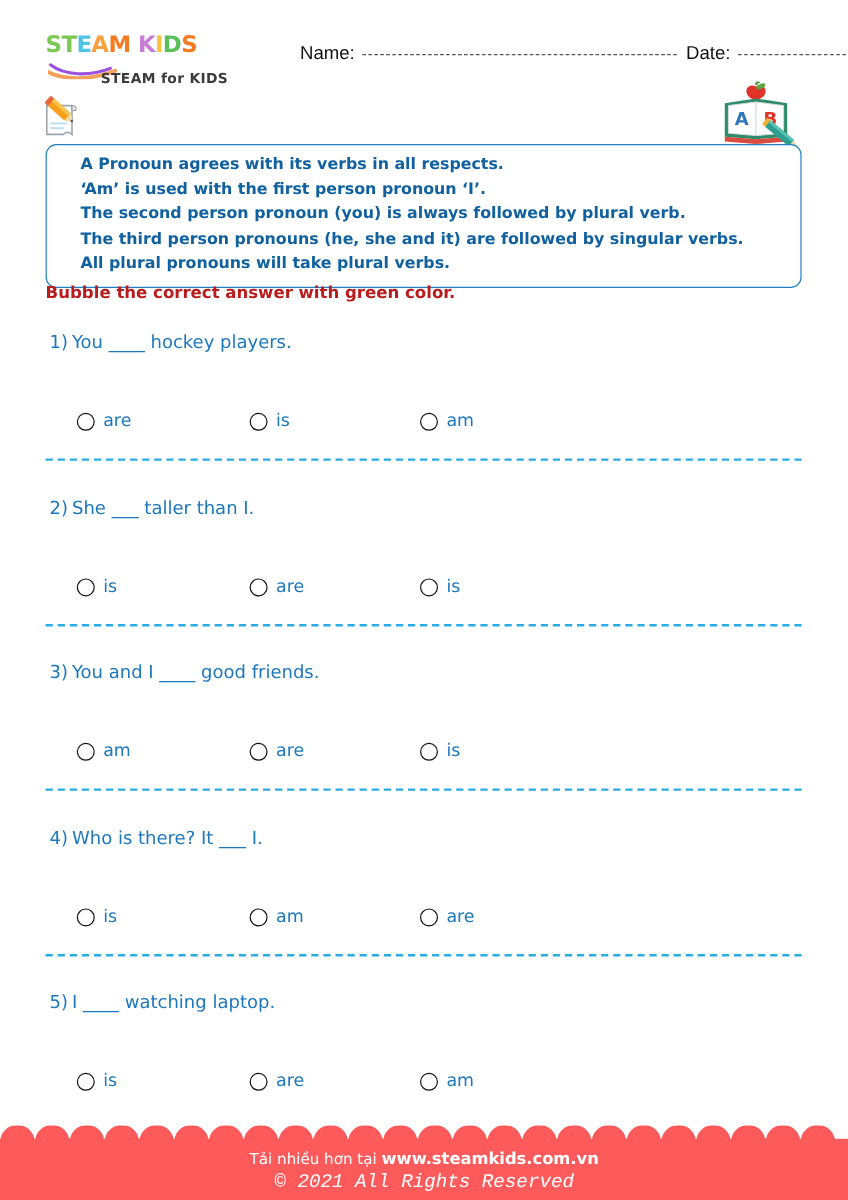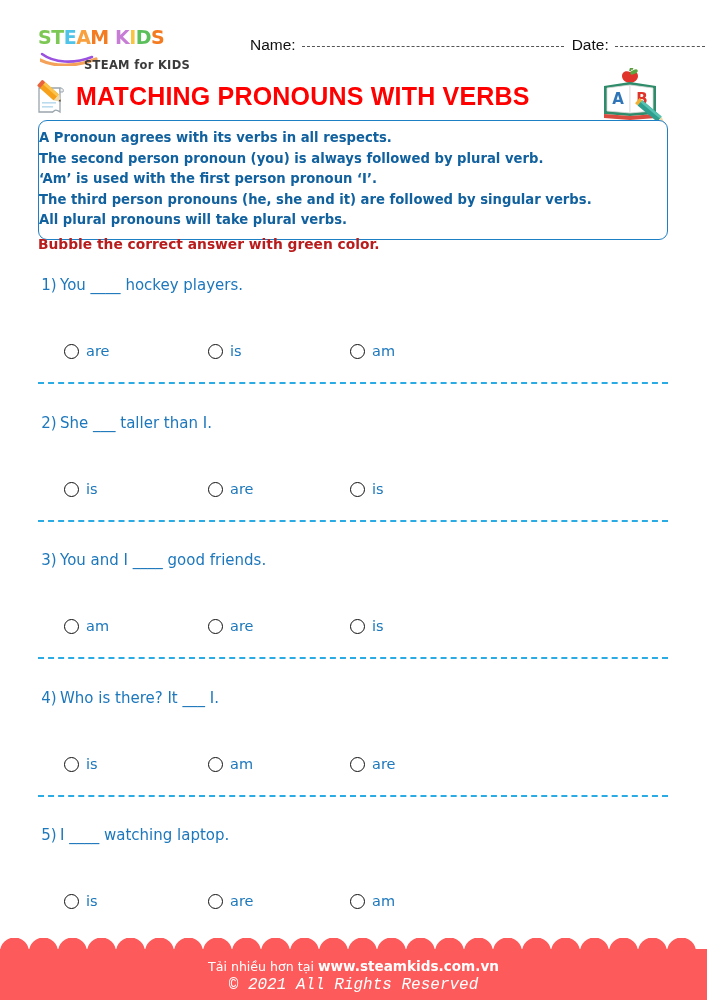--- a/index.html
+++ b/index.html
@@ -115,21 +115,21 @@
 
   
   .info-box {
     position: absolute;
     left: 38px;
     top: 120px;
     width: 630px;
     box-sizing: border-box;
     border: 1.6px solid #1f7fc4;
     border-radius: 9px;
-    padding: 7px 12px 8px 0;
+    padding: 7px 12px 8px 28px;
     background: #ffffff;
   }
   .info-line {
     font-family: "DejaVu Sans", sans-serif;
     font-weight: 700;
     font-size: 13.2px;
     line-height: 20.5px;
     color: #11619f;
     white-space: nowrap;
   }
@@ -294,21 +294,20 @@
       <rect x="12" y="24" width="14" height="1.6" fill="#bcdcee"></rect>
       <rect x="12" y="28" width="11" height="1.6" fill="#bcdcee"></rect>
       <g transform="rotate(42 22 17)">
         <rect x="8" y="12" width="19" height="8" rx="1.2" fill="#F7A11A"></rect>
         <rect x="8" y="12" width="19" height="3" fill="#FBC54D"></rect>
         <rect x="4.5" y="12" width="4" height="8" rx="1" fill="#E8643C"></rect>
         <polygon points="27,12 33,16 27,20" fill="#F2D9A8"></polygon>
         <polygon points="31,14.7 33,16 31,17.3" fill="#333333"></polygon>
       </g>
     </svg>
-    <div class="worksheet-title">MATCHING PRONOUNS WITH VERBS</div>
 
     <svg class="abc-icon" width="72" height="60" viewBox="0 0 72 60">
 
       <path d="M32,4 C28,2 24,4 24,8 C24,12 28,15 32,15 C36,15 40,12 40,8 C40,4 36,2 32,4 Z" fill="#E0342A"></path>
       <path d="M32,3 L33,0 L35,1" stroke="#5B9C3E" stroke-width="2" fill="none"></path>
       <ellipse cx="36" cy="4" rx="4" ry="2" fill="#5BA63F" transform="rotate(-25 36 4)"></ellipse>
 
       <path d="M6,18 L32,14 L32,48 L6,46 Z" fill="#2E8C6A"></path>
       <path d="M58,18 L32,14 L32,48 L58,46 Z" fill="#2E8C6A"></path>
 
@@ -325,22 +324,22 @@
         <rect x="38" y="40" width="26" height="2.6" fill="#56C3B2"></rect>
         <polygon points="64,40 70,43.5 64,47" fill="#F2D9A8"></polygon>
         <polygon points="68,42.6 70,43.5 68,44.4" fill="#444"></polygon>
         <rect x="35" y="40" width="3.4" height="7" fill="#F2B134"></rect>
       </g>
     </svg>
   </div>
 
   <div class="info-box" id="info-box" style="border-color: rgb(31, 127, 196);">
       <div class="info-line" style="color: rgb(17, 97, 159);">A Pronoun agrees with its verbs in all respects.</div>
+      <div class="info-line" style="color: rgb(17, 97, 159);">‘Am’ is used with the first person pronoun ‘I’.</div>
       <div class="info-line" style="color: rgb(17, 97, 159);">The second person pronoun (you) is always followed by plural verb.</div>
-      <div class="info-line" style="color: rgb(17, 97, 159);">‘Am’ is used with the first person pronoun ‘I’.</div>
       <div class="info-line" style="color: rgb(17, 97, 159);">The third person pronouns (he, she and it) are followed by singular verbs.</div>
       <div class="info-line" style="color: rgb(17, 97, 159);">All plural pronouns will take plural verbs.</div>
     </div>
 
   <div class="bubble-instruction">Bubble the correct answer with green color.</div>
 
   <div class="questions" id="questions">
       <div class="question-block">
         <div class="q-text"><span class="q-num">1)</span><span>You ____ hockey players.</span></div>
         <div class="options">

